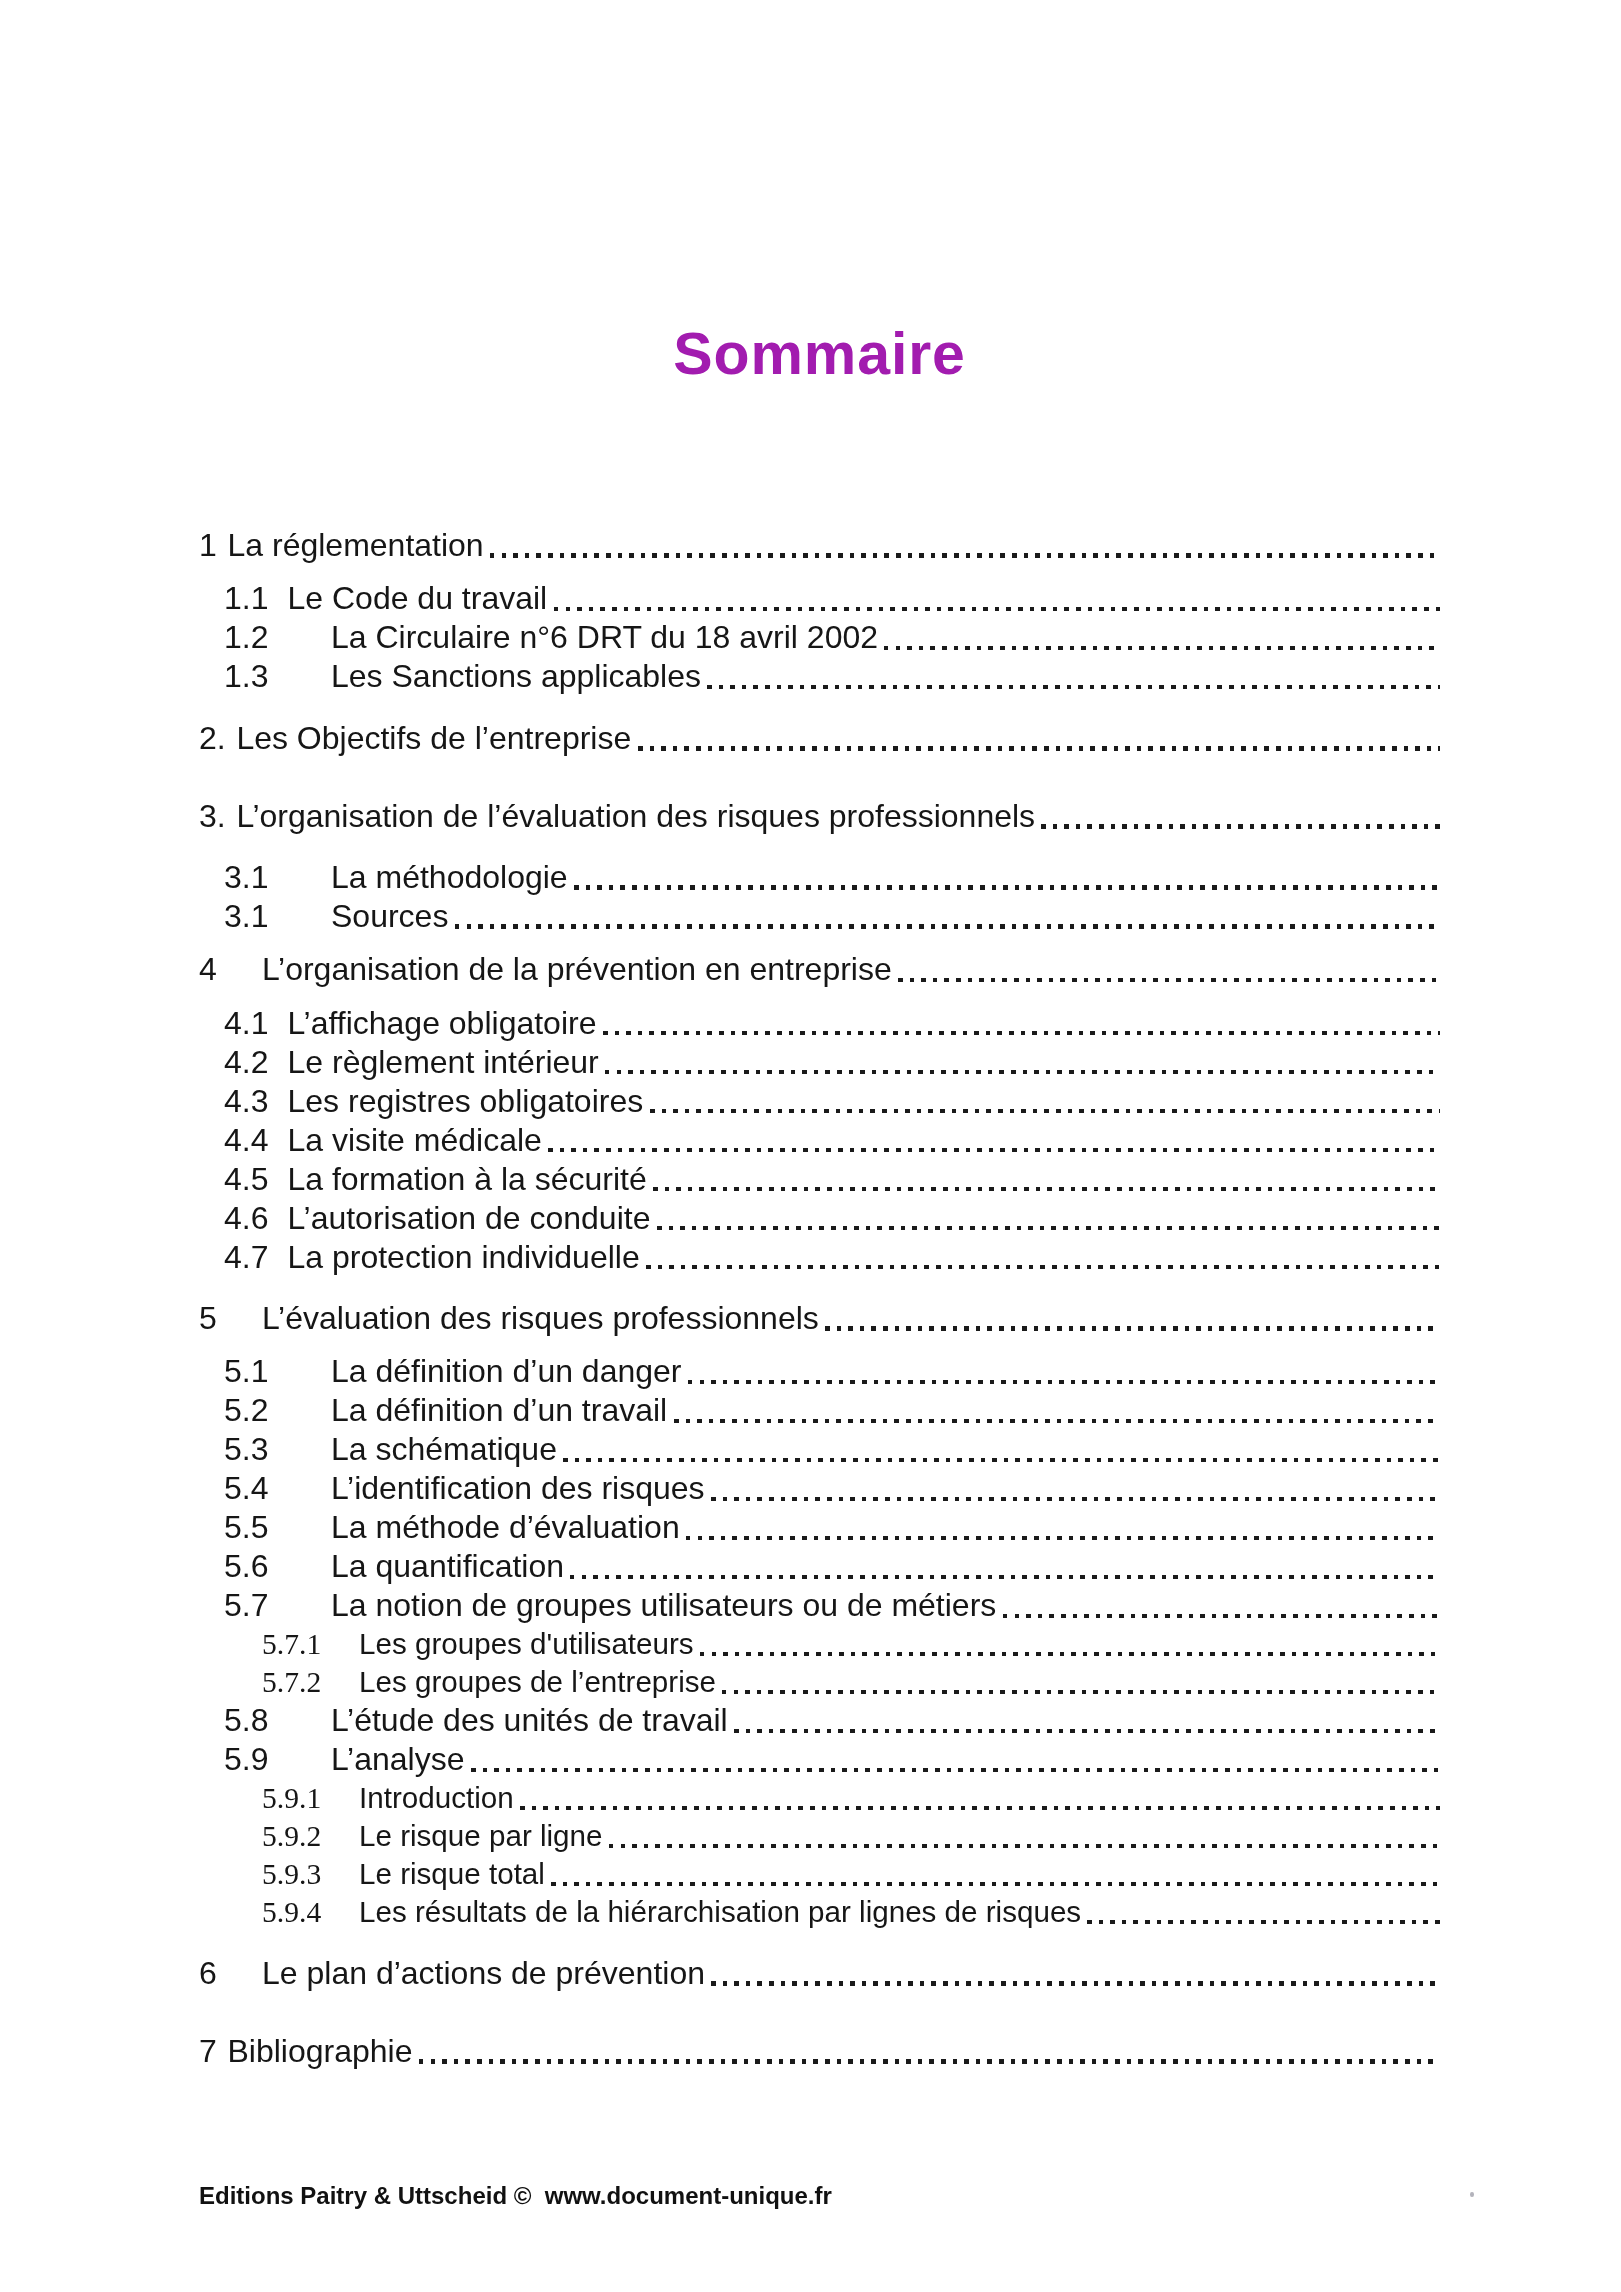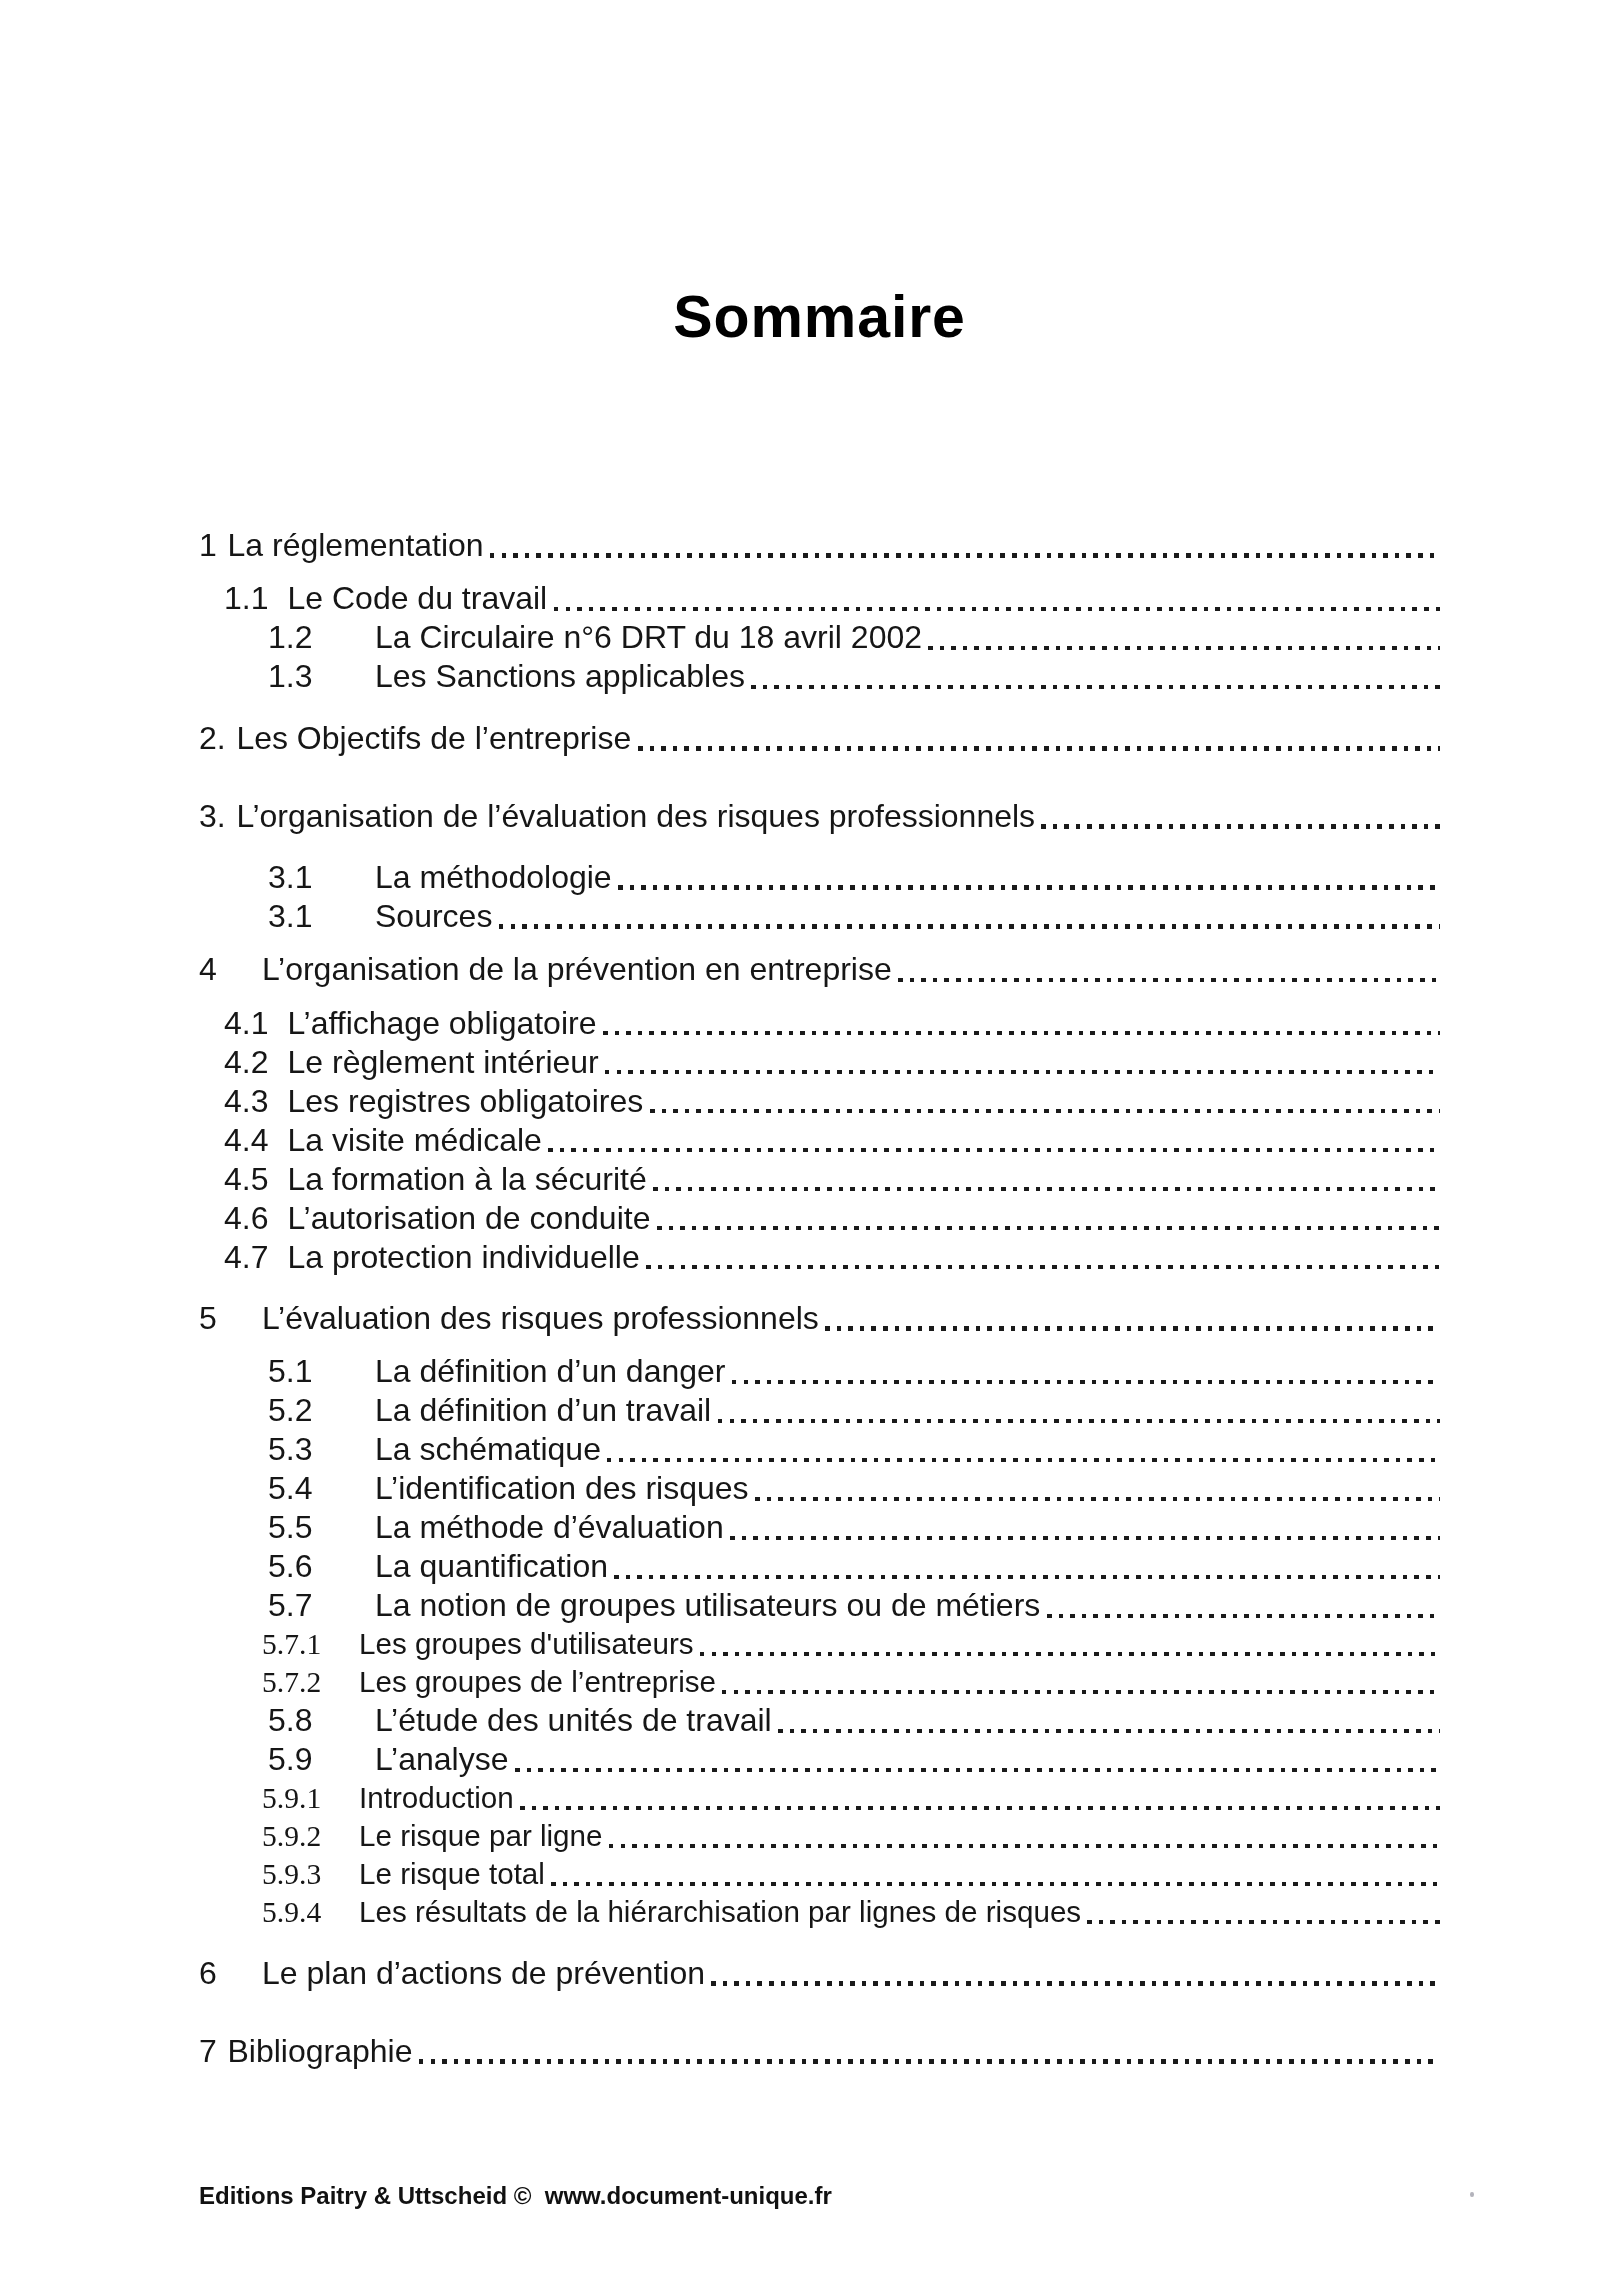--- a/index.html
+++ b/index.html
@@ -40,21 +40,21 @@
   }
   
   .l1 { padding-left:0; }
   .l2 { padding-left:25px; }
   .l3 { padding-left:63px; font-size:29.6px; line-height:38px; }
   
   .l1.space .num { margin-right:10.7px; }
   .l2.space .num { margin-right:19px; }
   
   .l1.tab .num { min-width:63px; }
-  .l2.tab .num { min-width:107px;margin-left:44px; }
+  .l2.tab .num { min-width:107px; }
   .l3.tab .num { min-width:97px;font-family:Liberation Serif, serif; }
   
   .br-s { margin-top:14.3px; }
   .br-m { margin-top:22.4px; }
   .br-l { margin-top:39px; }
   .footer {
     position:absolute;
     left:199px; top:2176px;
     font-size:24px; font-weight:bold;
     line-height:39px;
@@ -67,21 +67,21 @@
     width:3.6px; height:4.5px;
     background:#8a8a96;
     border-radius:50%;
     opacity:.65;
   }
 </style>
 </head>
 <body>
 
 <div class="page">
-  <div class="doc-title" style="color: #000000;">Sommaire</div>
+  <div class="doc-title" style="color: #a21caf; margin-top: 37px;">Sommaire</div>
   <div class="toc">
       <div class="row l1 space">
         <span class="num">1</span>
         <span class="label">La réglementation</span>
         <span class="dots"></span>
       </div>
       <div class="row l2 space br-s">
         <span class="num">1.1</span>
         <span class="label">Le Code du travail</span>
         <span class="dots"></span>

